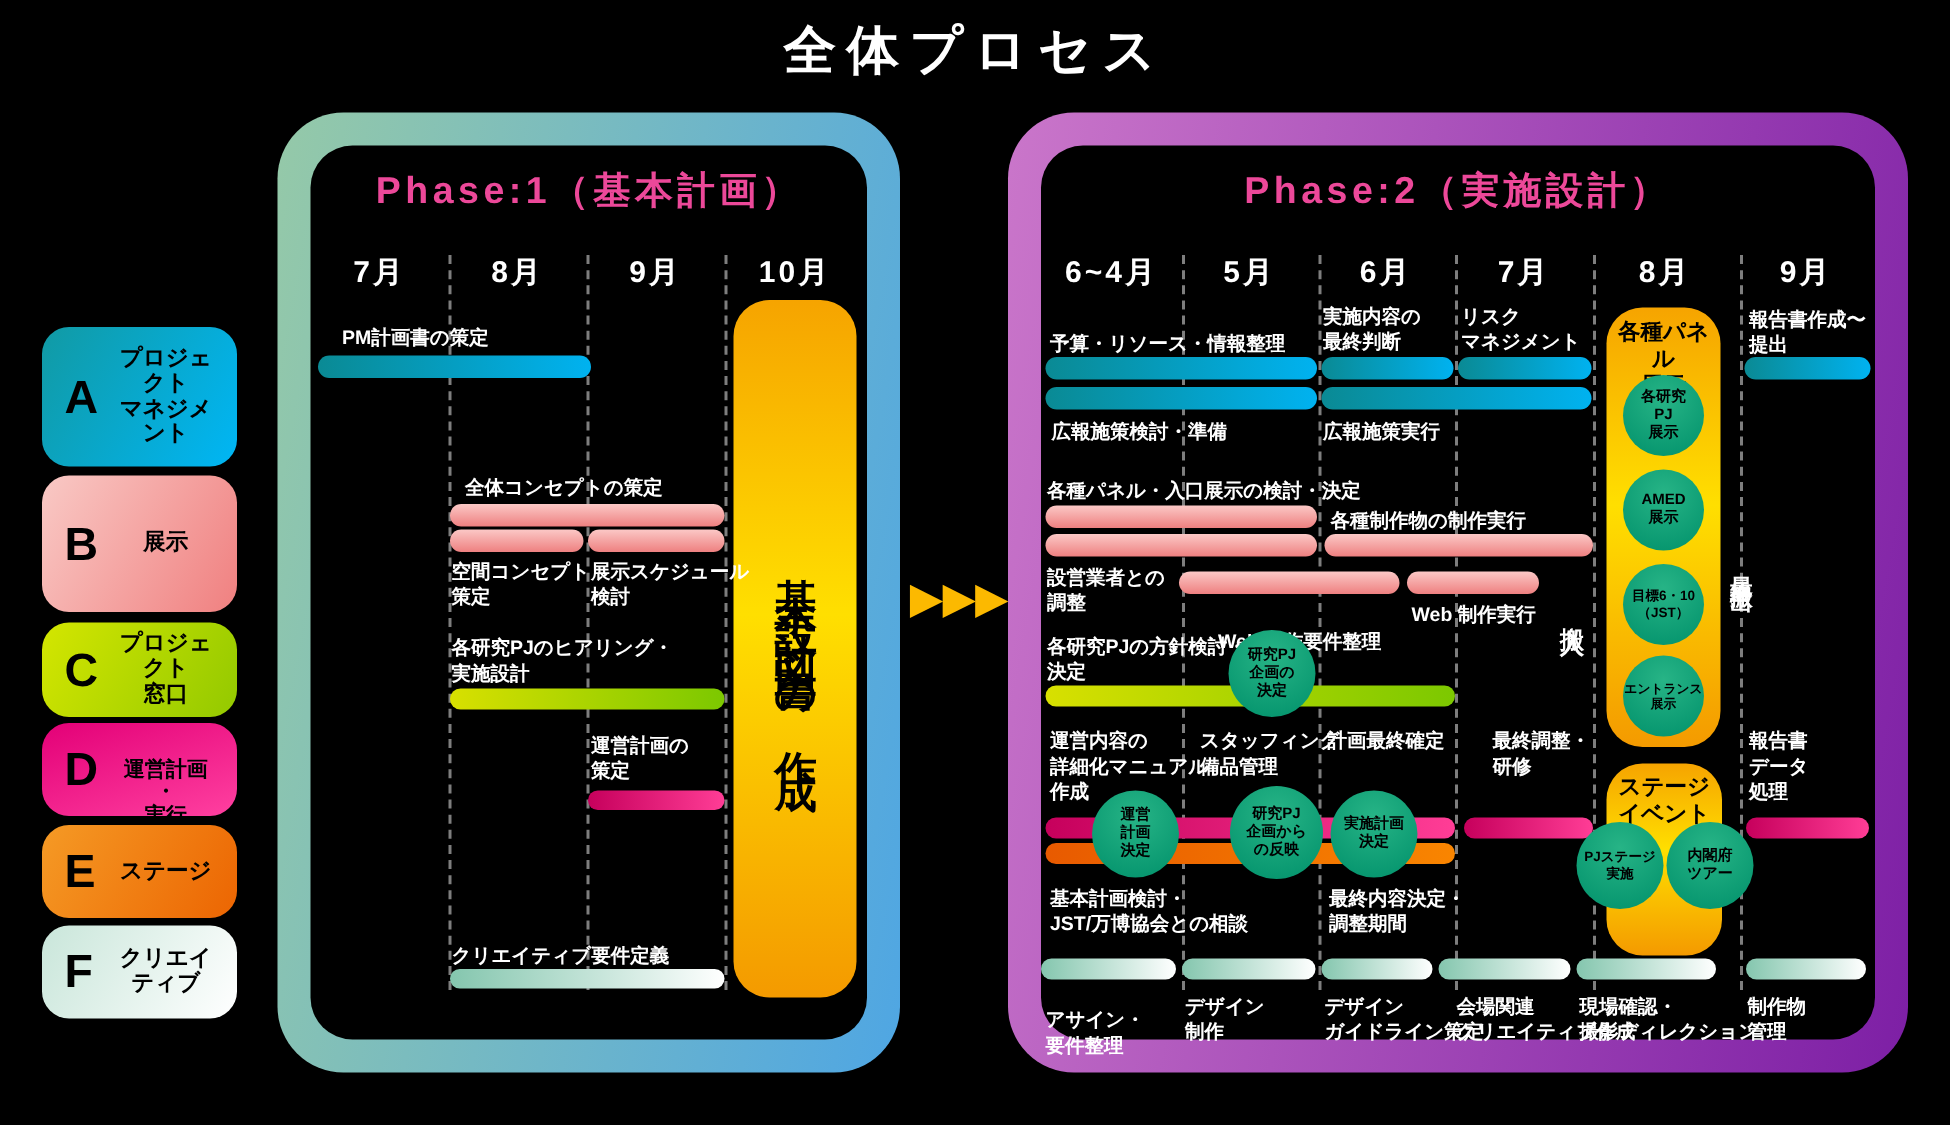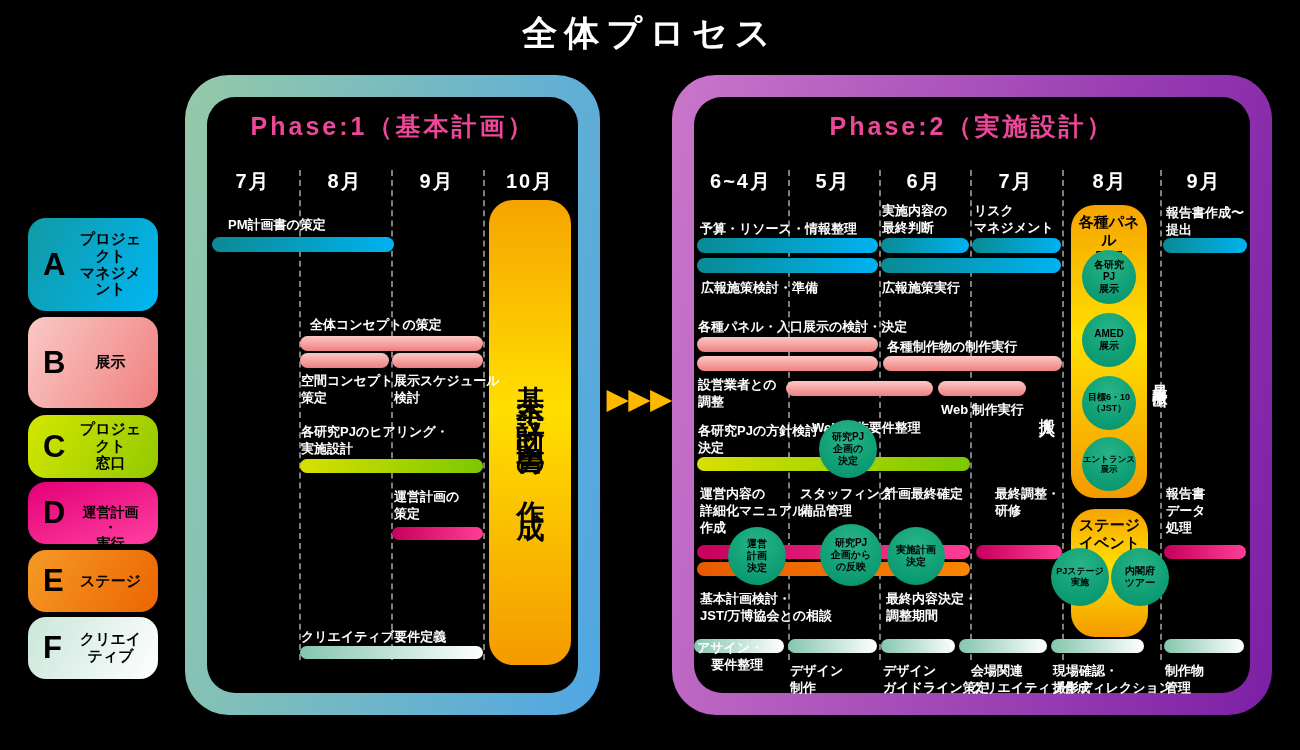--- a/index.html
+++ b/index.html
@@ -221,21 +221,21 @@
 実施</div>
   <div class="circle" style="left:1111px;top:548px;width:58px;height:58px;font-size:10px;">内閣府
 ツアー</div>
 
   <div class="bar bar-f" style="left:694px;top:639px;width:90px;height:14px;"></div>
   <div class="bar bar-f" style="left:788px;top:639px;width:89px;height:14px;"></div>
   <div class="bar bar-f" style="left:881px;top:639px;width:74px;height:14px;"></div>
   <div class="bar bar-f" style="left:959px;top:639px;width:88px;height:14px;"></div>
   <div class="bar bar-f" style="left:1051px;top:639px;width:93px;height:14px;"></div>
   <div class="bar bar-f" style="left:1164px;top:639px;width:80px;height:14px;"></div>
-  <div class="lbl" style="left:697px;top:640px;text-align:right;">アサイン・
+  <div class="lbl" style="left:697px;top:672px;">アサイン・
 要件整理</div>
   <div class="lbl" style="left:790px;top:663px;">デザイン
 制作</div>
   <div class="lbl" style="left:883px;top:663px;">デザイン
 ガイドライン策定</div>
   <div class="lbl" style="left:971px;top:663px;">会場関連
 クリエイティブ作成</div>
   <div class="lbl" style="left:1053px;top:663px;">現場確認・
 撮影ディレクション</div>
   <div class="lbl" style="left:1165px;top:663px;">制作物

